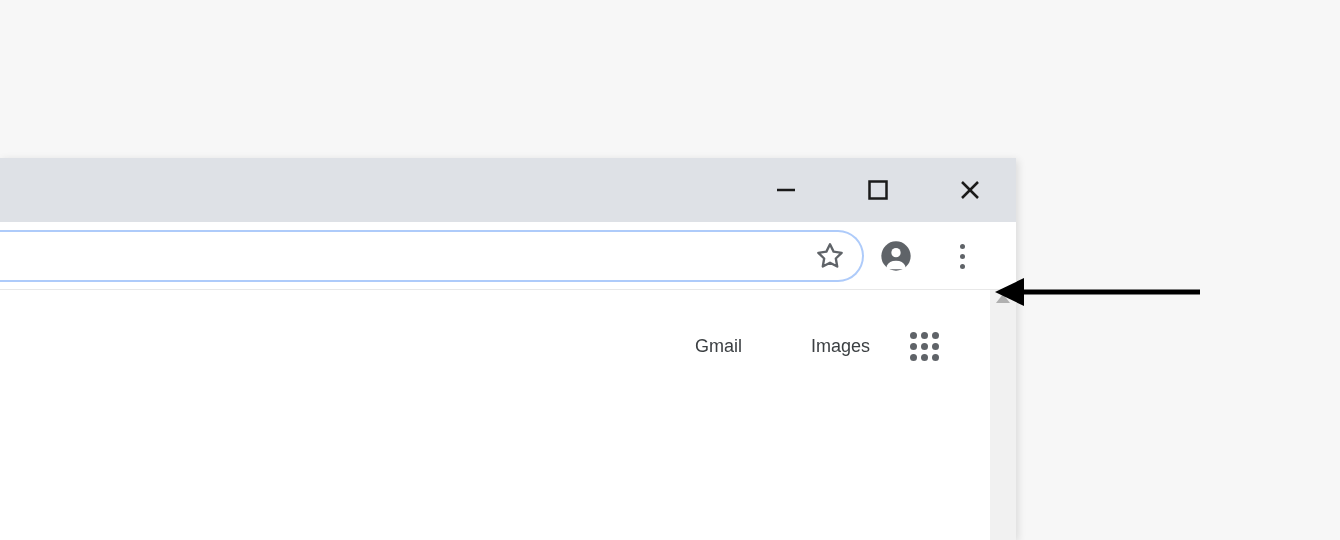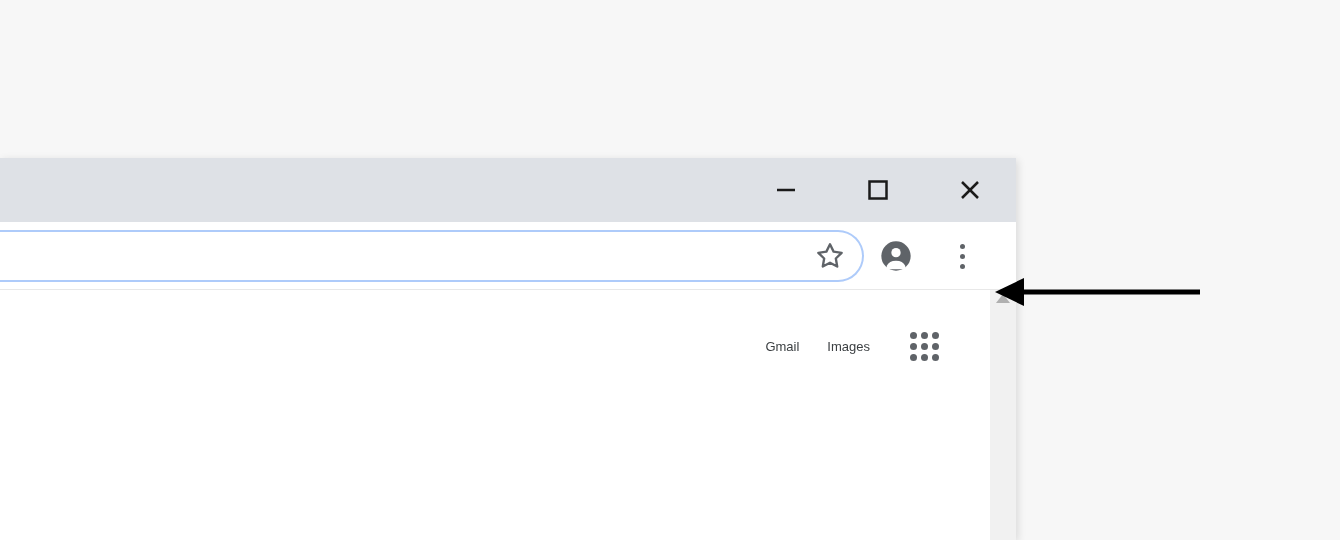--- a/index.html
+++ b/index.html
@@ -131,23 +131,24 @@
     .header-links {
       position: absolute;
       top: 38px;
       right: 48px;
       display: flex;
       align-items: center;
       gap: 28px;
     }
     .header-link {
       color: #3c4043;
-      font-size: 13px;
+      font-size: 18px;
       text-decoration: none;
       cursor: pointer;
+      margin-left: 41px;
     }
     .apps-grid-btn {
       width: 36px;
       height: 36px;
       display: flex;
       align-items: center;
       justify-content: center;
       cursor: pointer;
       margin-left: 8px;
     }

